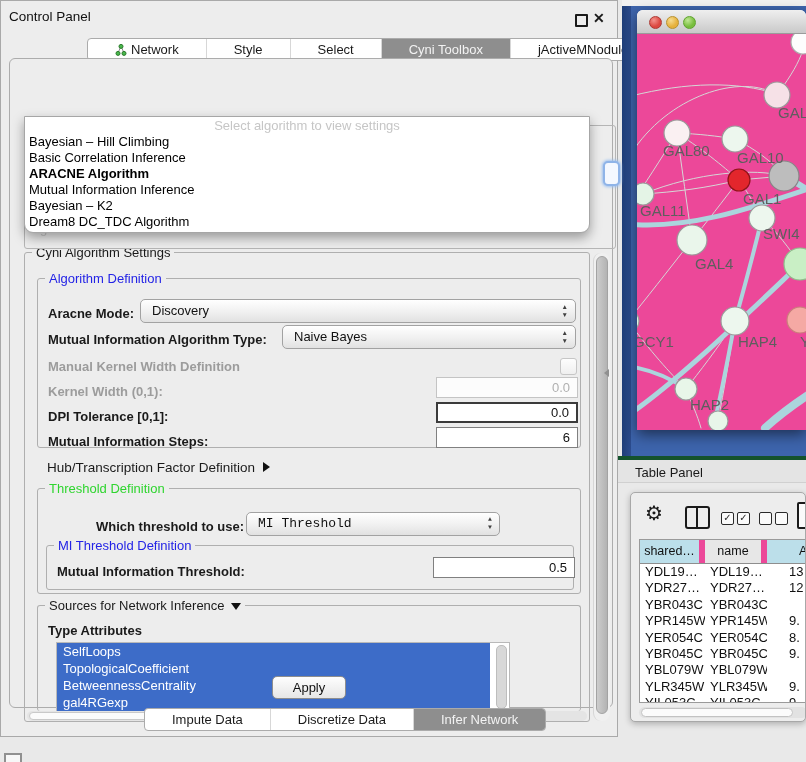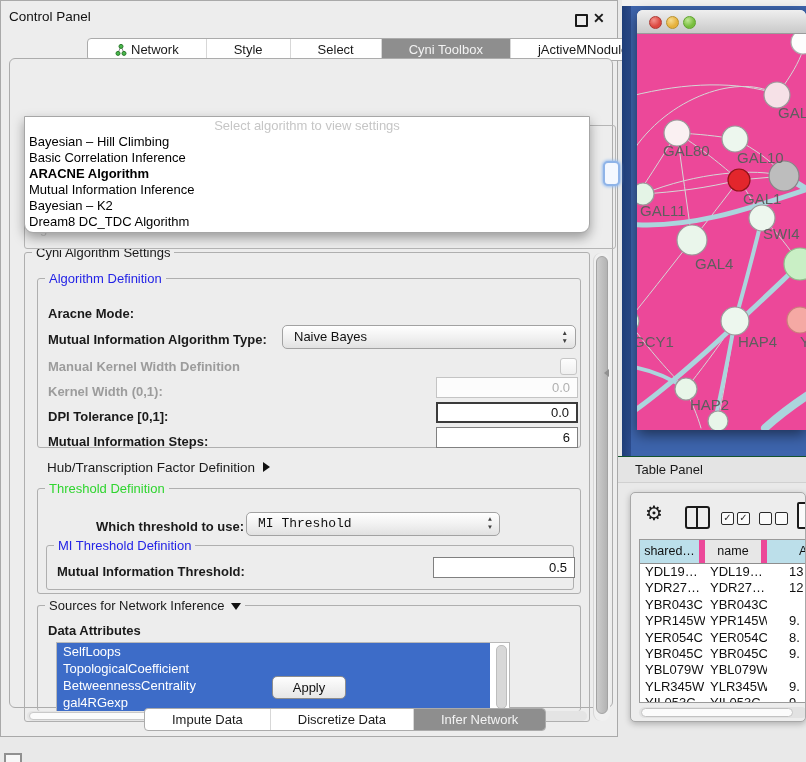--- a/index.html
+++ b/index.html
@@ -84,21 +84,21 @@
           box-shadow:0 5px 14px rgba(0,0,0,.5);background:#FFF;}
   #netwin-titlebar{position:absolute;left:0;top:0;right:0;height:24px;border-radius:6px 6px 0 0;
                    background:linear-gradient(#EFEFEF,#C9C9C9);border-bottom:1px solid #9B9B9B;box-sizing:border-box;}
   .tlight{position:absolute;top:6px;width:13px;height:13px;border-radius:50%;box-sizing:border-box;}
   #tl-close{left:12px;background:radial-gradient(circle at 35% 30%,#F3938D,#DC4840 60%);border:1px solid #AD3A34;}
   #tl-min{left:29px;background:radial-gradient(circle at 35% 30%,#F6DC90,#E6B13C 60%);border:1px solid #B8912D;}
   #tl-zoom{left:46px;background:radial-gradient(circle at 35% 30%,#C0E795,#78BE3E 60%);border:1px solid #5FA32F;}
   #netcanvas{position:absolute;left:0;top:24px;width:169px;height:396px;background:#ec4899;overflow:hidden;}
   
   #tp-bar{position:absolute;left:618px;top:456px;width:188px;height:27px;background:#E4E4E4;
-          border-top:1px solid #14532d;border-bottom:1px solid #D0D0D0;box-sizing:border-box;}
+          border-top:4px solid #14532d;border-bottom:1px solid #D0D0D0;box-sizing:border-box;}
   #tp-title{position:absolute;left:17px;top:0;line-height:26px;font-size:13px;color:#1A1A1A;}
   #twin{position:absolute;left:630px;top:492px;width:176px;height:230px;background:#EDEDED;
         border:1px solid #A8A8A8;border-radius:5px;box-shadow:0 2px 6px rgba(0,0,0,.25);box-sizing:border-box;overflow:hidden;}
   #t-gear{position:absolute;left:14px;top:8px;font-size:20px;color:#1A1A1A;}
   #t-cols{position:absolute;left:54px;top:13px;width:21px;height:19px;border:2px solid #1A1A1A;border-radius:3px;}
   #t-cols:before{content:"";position:absolute;left:9px;top:0;bottom:0;width:2px;background:#1A1A1A;}
   .mini-cb{position:absolute;width:11px;height:11px;border:1.5px solid #2A2A2A;border-radius:2px;
            font-size:10px;line-height:10px;text-align:center;color:#2A2A2A;background:#FAFAFA;}
   #t-doc{position:absolute;left:166px;top:9px;width:15px;height:23px;border:2px solid #1A1A1A;border-radius:2px;background:#FAFAFA;}
   #ttable{position:absolute;left:8px;top:46px;width:168px;height:164px;background:#FFF;
@@ -168,20 +168,24 @@
           </div>
       </div>
 
       <div class="grp" style="left:14px;top:193px;width:566px;height:470px;" id="settings-grp">
         <span class="ttl">Cyni Algorithm Settings</span>
 
         <div class="grp" style="left:12px;top:25px;width:544px;height:170px;">
           <span class="ttl blue">Algorithm Definition</span>
 
           <span class="lbl b" style="left:10px;top:27px;">Aracne Mode:</span>
+          <div class="combo" style="left:102px;top:20px;width:436px;">
+            <span class="val">Discovery</span>
+            <span class="arrows">▲<br>▼</span>
+          </div>
 
           <span class="lbl b" style="left:10px;top:53px;">Mutual Information Algorithm Type:</span>
           <div class="combo" style="left:244px;top:46px;width:294px;">
             <span class="val">Naive Bayes</span>
             <span class="arrows">▲<br>▼</span>
           </div>
 
           <span class="lbl b dis" style="left:10px;top:80px;">Manual Kernel Width Definition</span>
           <span class="cb" style="left:522px;top:79px;"></span>
 
@@ -212,21 +216,21 @@
             <span class="ttl blue">MI Threshold Definition</span>
             <span class="lbl b" style="left:10px;top:18px;">Mutual Information Threshold:</span>
             <div class="tf" style="left:386px;top:11px;width:142px;">0.5</div>
           </div>
         </div>
 
         <div class="grp" style="left:12px;top:352px;width:544px;height:106px;border-bottom:none;">
           <span class="ttl">
             <span>Sources for Network Inference</span><span class="tri-down"></span>
           </span>
-          <span class="lbl b" style="left:10px;top:17px;">Data Attributes</span>
+          <span class="lbl b" style="left:10px;top:17px;">Type Attributes</span>
           <div id="attr-list">
             <div id="attr-items">
                 <div class="attr-item" style="background: rgb(61, 108, 200);">SelfLoops</div>
                 <div class="attr-item" style="background: rgb(61, 108, 200);">TopologicalCoefficient</div>
                 <div class="attr-item" style="background: rgb(61, 108, 200);">BetweennessCentrality</div>
                 <div class="attr-item" style="background: rgb(61, 108, 200);">gal4RGexp</div>
               </div>
             <div id="attr-vthumb"></div>
           </div>
         </div>

